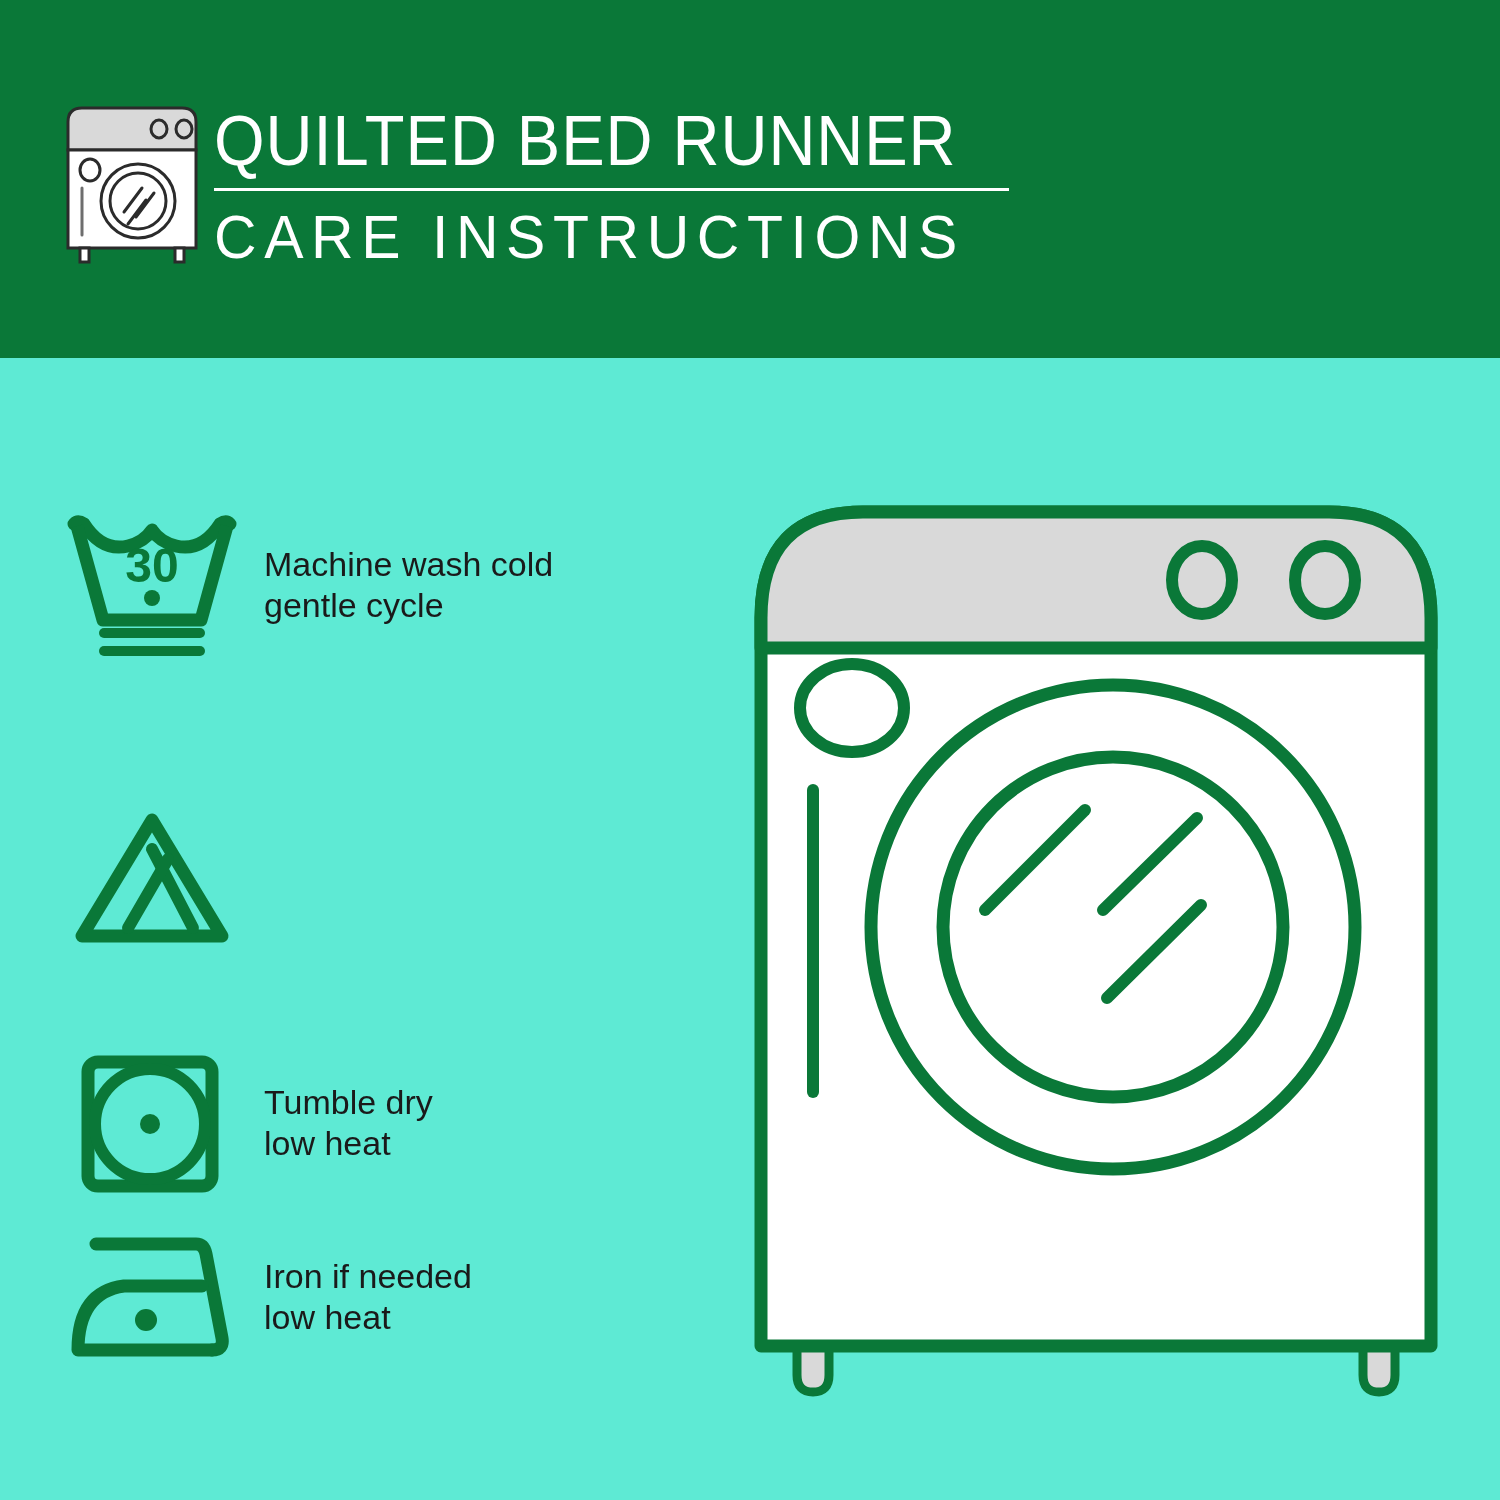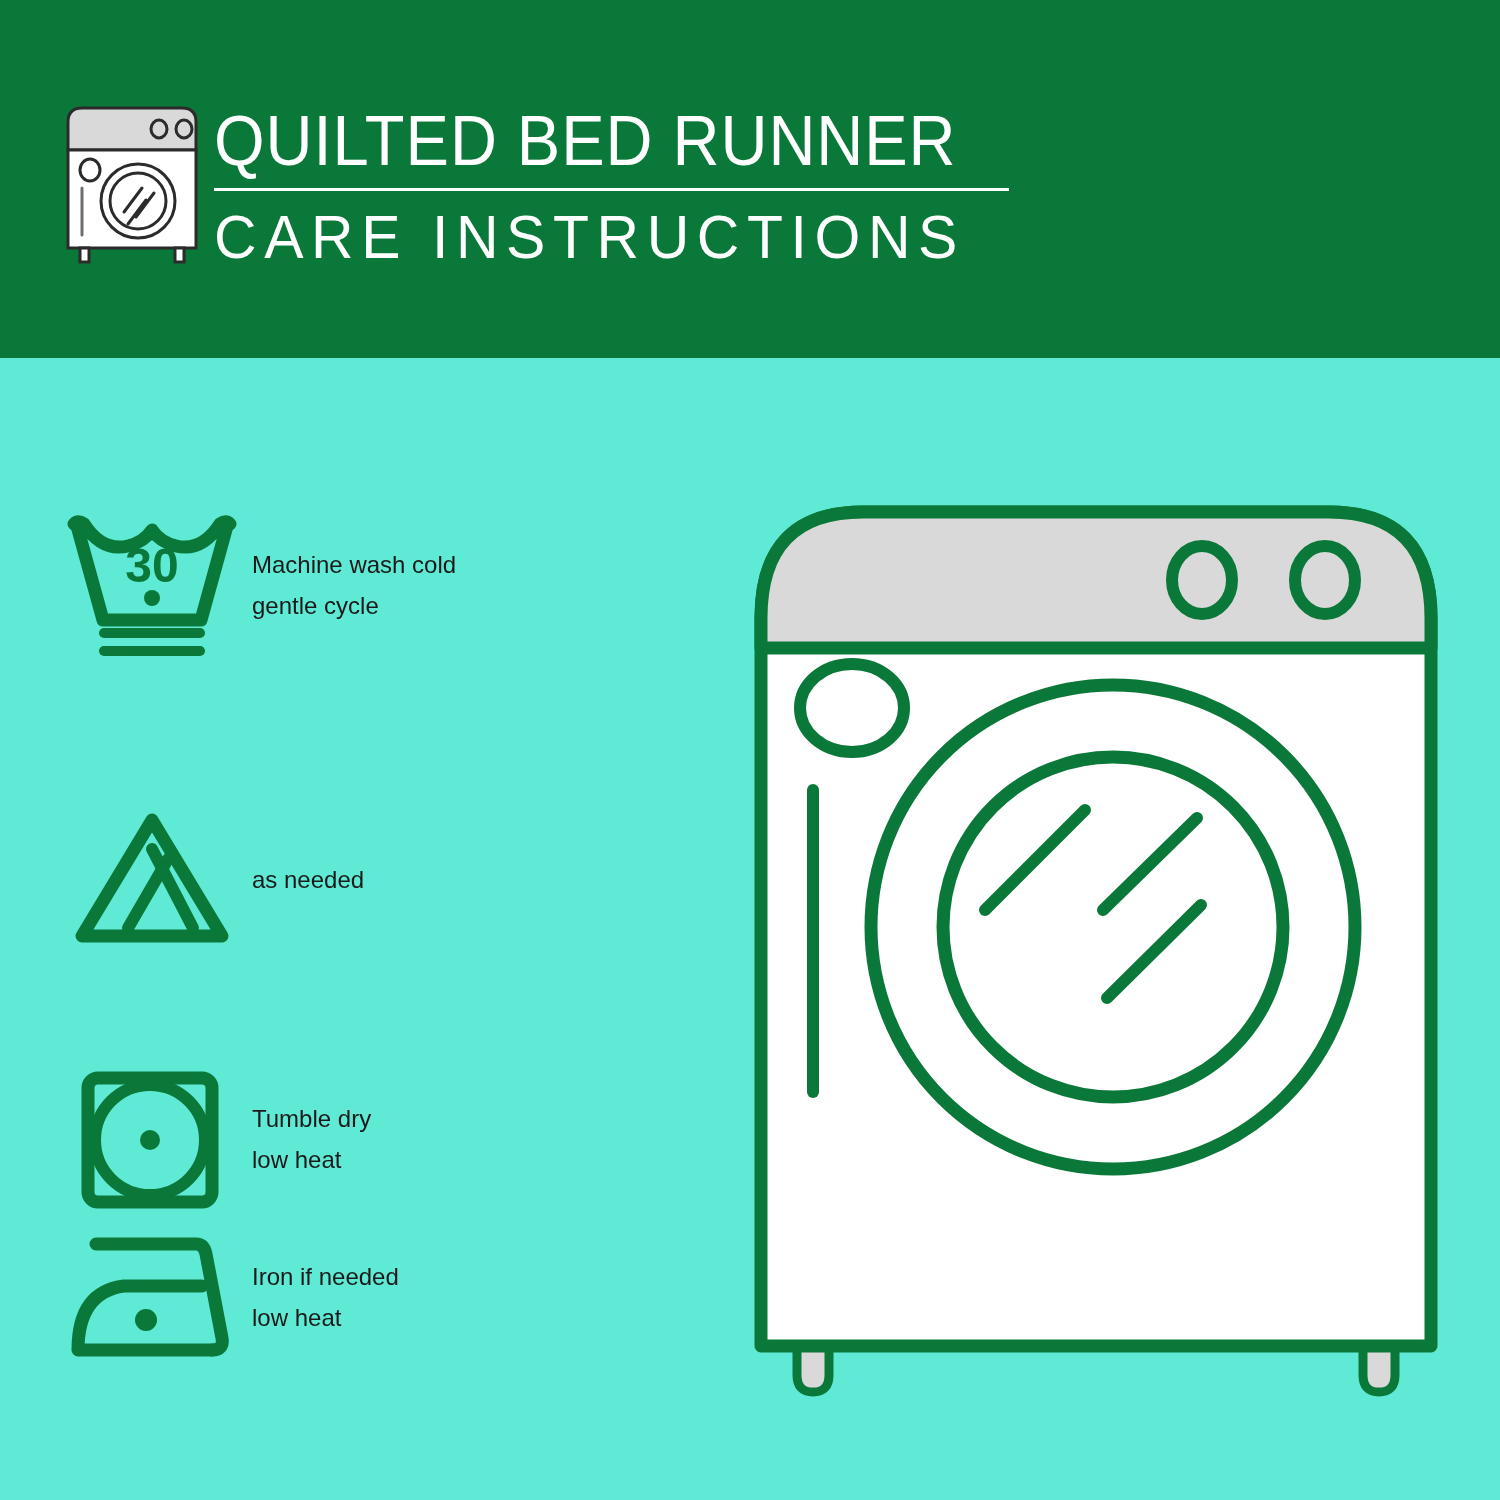--- a/index.html
+++ b/index.html
@@ -88,23 +88,24 @@
     position: relative;
     width: 190px;
     min-width: 190px;
     margin-left: 62px;
     display: flex;
     align-items: center;
     justify-content: flex-start;
   }
   .care-text {
     font-family: "Liberation Sans", sans-serif;
-    font-size: 24px;
+    font-size: 34px;
     line-height: 41px;
     color: #1a1a1a;
+    margin-left: 12px;
   }
   .care-text div { white-space: nowrap; }
 
   
   #machine {
     position: absolute;
     left: 735px;
     top: 490px;
     width: 720px;
     height: 920px;
@@ -177,25 +178,24 @@
 
           <path d="M90 16 L160 132 L20 132 Z" fill="none" stroke="#0a7838" stroke-width="13" stroke-linejoin="round"></path>
 
           <line x1="90" y1="45" x2="131" y2="124" stroke="#0a7838" stroke-width="12" stroke-linecap="round"></line>
           <line x1="62" y1="124" x2="103" y2="45" stroke="#0a7838" stroke-width="0"></line>
           <line x1="75" y1="55" x2="116" y2="124" stroke="#0a7838" stroke-width="0"></line>
           <path d="M66 124 L106 55" fill="none" stroke="#0a7838" stroke-width="12" stroke-linecap="round"></path>
         </svg>
       </div>
       <div class="care-text">
-        <div>as needed</div>
-      </div>
-    </div>
-
-    <div class="care-row" style="top:706px;">
+      </div>
+    </div>
+
+    <div class="care-row" style="top:690px;">
       <div class="care-symbol">
         <svg width="175" height="150" viewBox="0 0 175 150">
           <rect x="26" y="14" width="124" height="124" rx="10" ry="10" fill="none" stroke="#0a7838" stroke-width="13"></rect>
           <circle cx="88" cy="76" r="55" fill="none" stroke="#0a7838" stroke-width="12"></circle>
           <circle cx="88" cy="76" r="10" fill="#0a7838"></circle>
         </svg>
       </div>
       <div class="care-text">
         <div>Tumble dry</div>
         <div>low heat</div>

